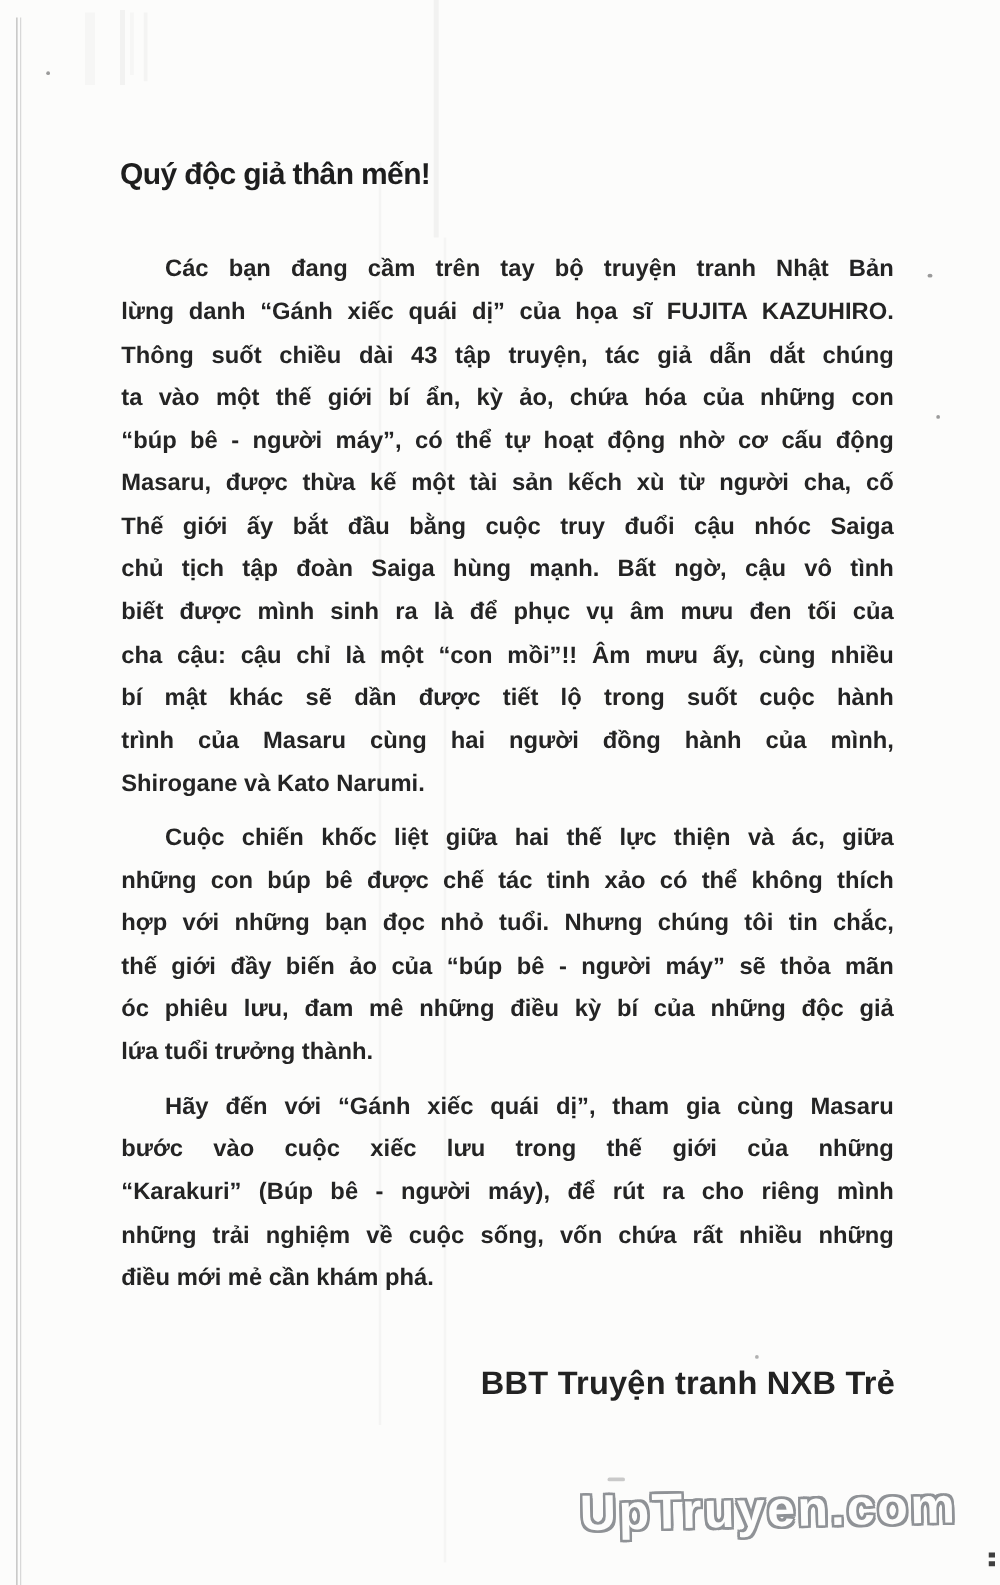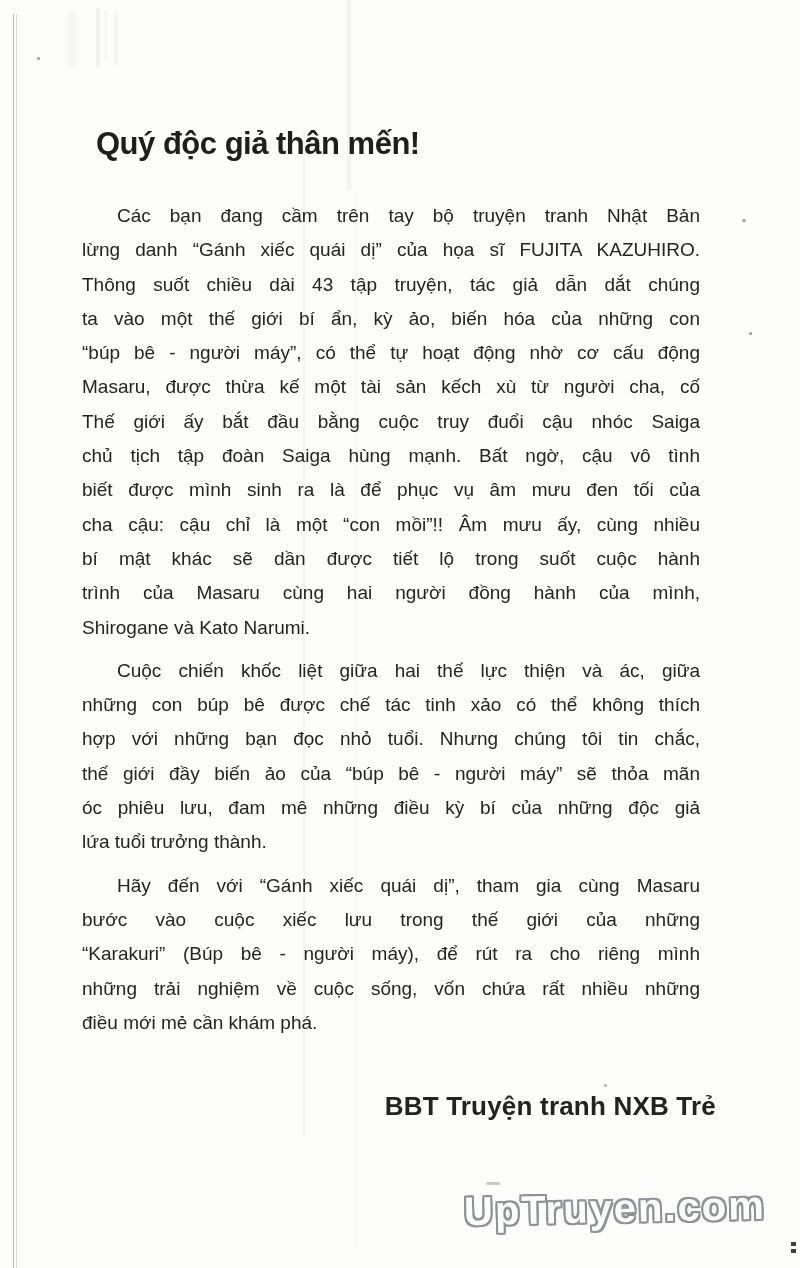--- a/index.html
+++ b/index.html
@@ -26,23 +26,23 @@
   .speck.k3{left:749px;top:332px;width:3px;height:3px;}
   .speck.k4{left:604px;top:1084px;width:3px;height:3px;background:#b0b0b0;}
   .speck.k5{left:486px;top:1182px;width:14px;height:3px;border-radius:2px;background:#c9c9c9;}
   .edge-mark{position:absolute;left:791px;top:1242px;width:5px;height:13px;}
   .edge-mark::before,.edge-mark::after{content:"";position:absolute;left:0;width:5px;height:4px;background:#3f3f3f;}
   .edge-mark::before{top:0;}
   .edge-mark::after{top:7px;}
   
   .title{
     position:absolute;left:96px;top:126px;
-    font-size:31px;font-weight:bold;letter-spacing:-0.5px;color:#1e1e1e;
+    font-size:24px;font-weight:bold;letter-spacing:-0.5px;color:#1e1e1e;
   }
-  .body-text{position:absolute;left:82px;top:199px;width:618px;}
+  .body-text{position:absolute;left:97px;top:199px;width:618px;font-weight:bold;}
   .para{margin:0;}
   .para + .para{margin-top:9px;}
   .line{
     box-sizing:border-box;width:100%;height:34.3px;line-height:34.3px;
     font-size:19px;color:#242424;
     text-align:justify;text-align-last:justify;
   }
   .line.first{padding-left:35px;}
   .line.last{text-align:left;text-align-last:left;}
   .signature{
@@ -82,21 +82,21 @@
   <div class="edge-mark"></div>
 
   <div class="title">Quý độc giả thân mến!</div>
 
   <div class="body-text">
 
     <div class="para">
       <div class="line first">Các bạn đang cầm trên tay bộ truyện tranh Nhật Bản</div>
       <div class="line">lừng danh “Gánh xiếc quái dị” của họa sĩ FUJITA KAZUHIRO.</div>
       <div class="line">Thông suốt chiều dài 43 tập truyện, tác giả dẫn dắt chúng</div>
-      <div class="line">ta vào một thế giới bí ẩn, kỳ ảo, biến hóa của những con</div>
+      <div class="line">ta vào một thế giới bí ẩn, kỳ ảo, chứa hóa của những con</div>
       <div class="line">“búp bê - người máy”, có thể tự hoạt động nhờ cơ cấu động</div>
       <div class="line">Masaru, được thừa kế một tài sản kếch xù từ người cha, cố</div>
       <div class="line">Thế giới ấy bắt đầu bằng cuộc truy đuổi cậu nhóc Saiga</div>
       <div class="line">chủ tịch tập đoàn Saiga hùng mạnh. Bất ngờ, cậu vô tình</div>
       <div class="line">biết được mình sinh ra là để phục vụ âm mưu đen tối của</div>
       <div class="line">cha cậu: cậu chỉ là một “con mồi”!! Âm mưu ấy, cùng nhiều</div>
       <div class="line">bí mật khác sẽ dần được tiết lộ trong suốt cuộc hành</div>
       <div class="line">trình của Masaru cùng hai người đồng hành của mình,</div>
       <div class="line last">Shirogane và Kato Narumi.</div>
     </div>

